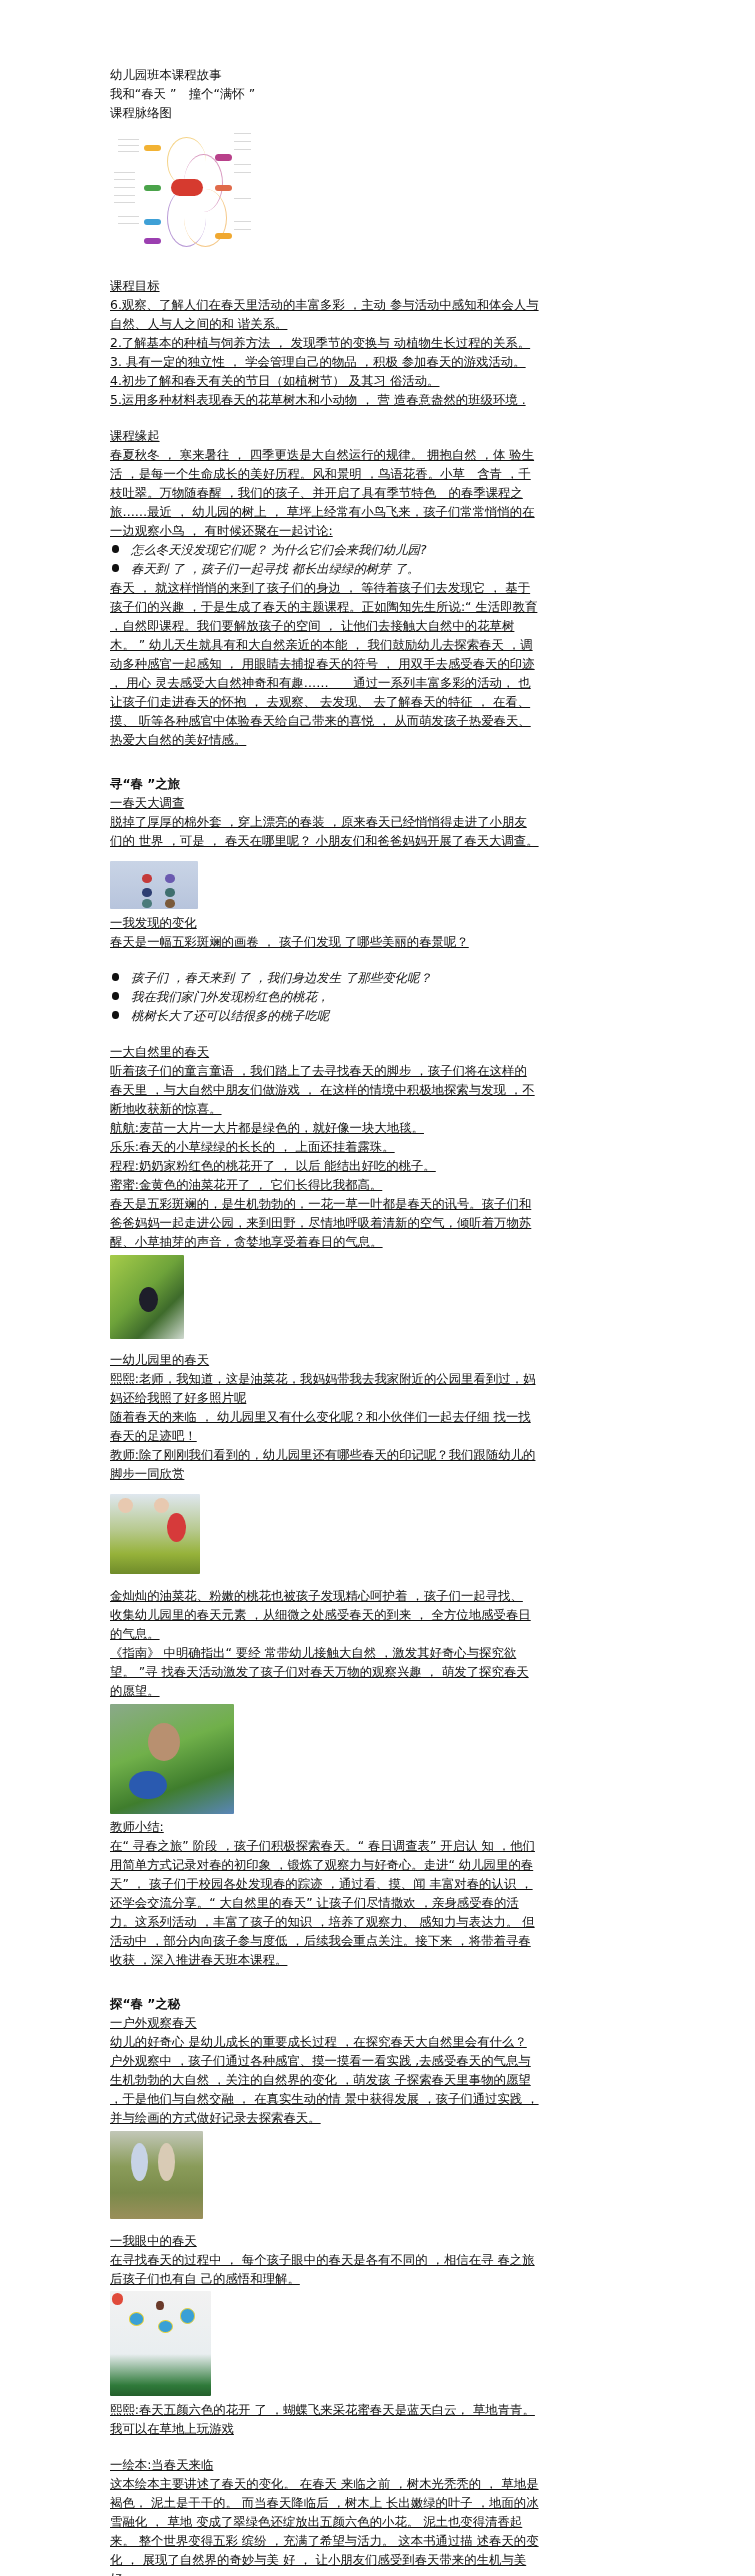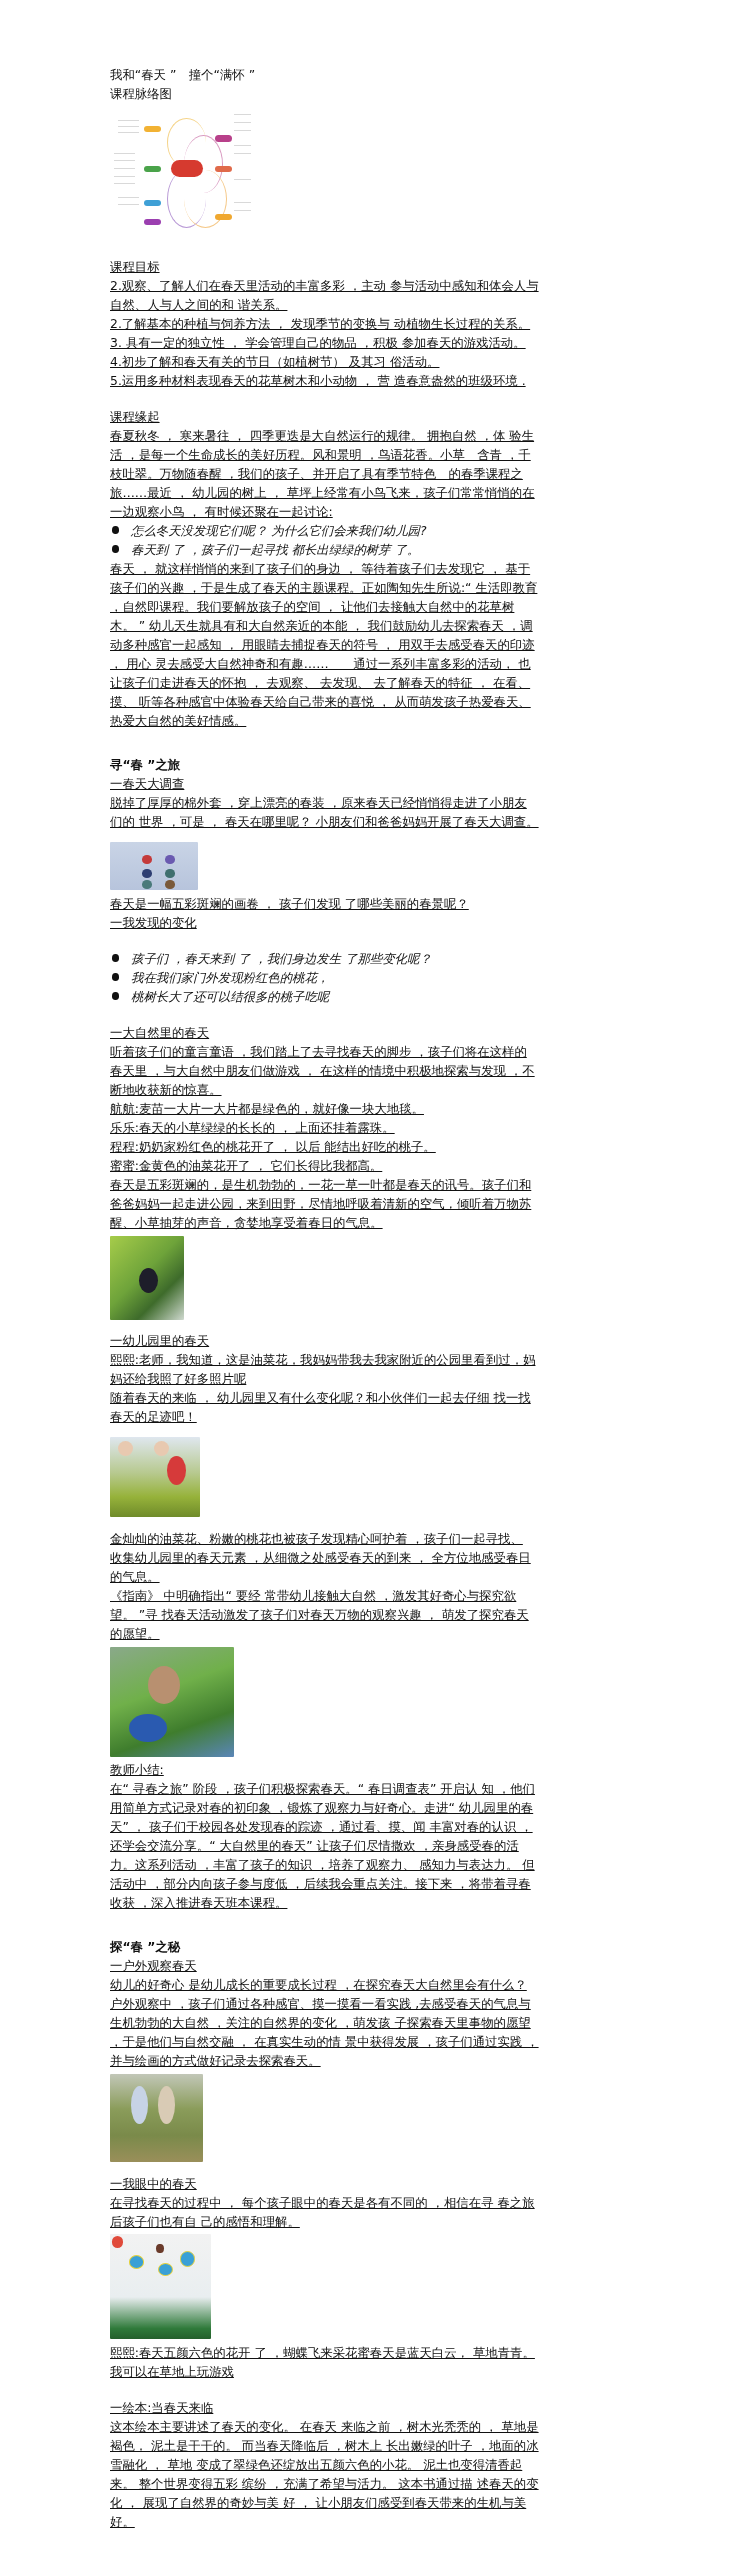--- a/index.html
+++ b/index.html
@@ -37,20 +37,21 @@
   .photo-kids2 { width: 124px; height: 110px; background: linear-gradient(160deg,#8aa98a 0%,#70b04a 40%,#3f7d2d 70%,#5a86b8 100%); }
   .photo-outdoor { width: 93px; height: 88px; background: linear-gradient(180deg,#c2c7b8 0%,#8a9c5a 40%,#7a8a4a 70%,#9a8f5a 100%); }
   .photo-drawing { width: 101px; height: 105px; background: linear-gradient(180deg,#f2f2f2 0%,#e9eef0 60%,#2f7a3a 90%,#245f2c 100%); }
   .blob { position: absolute; border-radius: 50%; }
 </style>
 </head>
 <body>
 
 <div class="page">
 
+  <p class="title">幼儿园班本课程故事</p>
   <p class="title">我和“春天 ”　撞个“满怀 ”</p>
   <p class="title">课程脉络图</p>
 
   <div class="img mindmap">
     <div class="mm-curve" style="left:57px;top:11.4px;width:38px;height:48px;border-color:#f5d48a;border-right:none;border-bottom:none;"></div>
     <div class="mm-curve" style="left:74px;top:28.6px;width:38px;height:57px;border-color:#d99ac0;border-left:none;border-bottom:none;"></div>
     <div class="mm-curve" style="left:57px;top:63px;width:38px;height:57px;border-color:#b99ad6;border-right:none;border-top:none;"></div>
     <div class="mm-curve" style="left:74px;top:63px;width:42px;height:57px;border-color:#f5c98a;border-left:none;border-top:none;"></div>
     <div class="mm-center"></div>
     <div class="mm-node" style="left:34px;top:19px;background:#f2b233;"></div>
@@ -76,21 +77,21 @@
     <div class="mm-leaf" style="left:124px;top:38px;width:17px;"></div>
     <div class="mm-leaf" style="left:124px;top:46px;width:17px;"></div>
     <div class="mm-leaf" style="left:124px;top:72px;width:17px;"></div>
     <div class="mm-leaf" style="left:124px;top:95px;width:17px;"></div>
     <div class="mm-leaf" style="left:124px;top:103px;width:17px;"></div>
   </div>
 
   <div class="gap-m"></div>
 
   <p class="line">课程目标</p>
-  <p class="line">2.观察、了解人们在春天里活动的丰富多彩 ，主动 参与活动中感知和体会人与自然、人与人之间的和 谐关系。</p>
+  <p class="line">6.观察、了解人们在春天里活动的丰富多彩 ，主动 参与活动中感知和体会人与自然、人与人之间的和 谐关系。</p>
   <p class="line">2.了解基本的种植与饲养方法 ， 发现季节的变换与 动植物生长过程的关系。</p>
   <p class="line">3. 具有一定的独立性 ， 学会管理自己的物品 ，积极 参加春天的游戏活动。</p>
   <p class="line">4.初步了解和春天有关的节日（如植树节） 及其习 俗活动。</p>
   <p class="line">5.运用多种材料表现春天的花草树木和小动物 ， 营 造春意盎然的班级环境 .</p>
 
   <div class="gap-m"></div>
 
   <p class="line">课程缘起</p>
   <p class="line">春夏秋冬 ， 寒来暑往 ， 四季更迭是大自然运行的规律。 拥抱自然 ，体 验生活 ，是每一个生命成长的美好历程。风和景明 ，鸟语花香。小草　含青 ，千枝吐翠。万物随春醒 ，我们的孩子、并开启了具有季节特色　的春季课程之旅……最近 ， 幼儿园的树上 ， 草坪上经常有小鸟飞来，孩子们常常悄悄的在一边观察小鸟 ， 有时候还聚在一起讨论:</p>
   <ul class="bullets">
@@ -107,22 +108,22 @@
   <div class="gap-s"></div>
   <div class="img photo-survey">
     <div class="flower" style="left:32px;top:13.3px;background:#c43a3a;"></div>
     <div class="flower" style="left:55px;top:13.3px;background:#6a5ab0;"></div>
     <div class="flower" style="left:32px;top:27px;background:#2e3e72;"></div>
     <div class="flower" style="left:55px;top:27px;background:#3f6f6f;"></div>
     <div class="flower" style="left:32px;top:38px;background:#4a7a7a;"></div>
     <div class="flower" style="left:55px;top:38px;background:#7a5a3a;"></div>
   </div>
 
+  <p class="line">一我发现的变化</p>
   <p class="line">春天是一幅五彩斑斓的画卷 ， 孩子们发现 了哪些美丽的春景呢？</p>
-  <p class="line">一我发现的变化</p>
   <div class="gap-m"></div>
   <ul class="bullets">
     <li><span class="dot"></span><span>孩子们 ，春天来到 了 ，我们身边发生 了那些变化呢？</span></li>
     <li><span class="dot"></span><span>我在我们家门外发现粉红色的桃花，</span></li>
     <li><span class="dot"></span><span>桃树长大了还可以结很多的桃子吃呢</span></li>
   </ul>
   <div class="gap-m"></div>
 
   <p class="line">一大自然里的春天</p>
   <p class="line">听着孩子们的童言童语 ，我们踏上了去寻找春天的脚步 ，孩子们将在这样的春天里 ，与大自然中朋友们做游戏 ， 在这样的情境中积极地探索与发现 ，不断地收获新的惊喜。</p>
@@ -132,20 +133,21 @@
   <p class="line">蜜蜜:金黄色的油菜花开了 ， 它们长得比我都高。</p>
   <p class="line">春天是五彩斑斓的，是生机勃勃的，一花一草一叶都是春天的讯号。孩子们和爸爸妈妈一起走进公园，来到田野，尽情地呼吸着清新的空气，倾听着万物苏醒、小草抽芽的声音，贪婪地享受着春日的气息。</p>
   <div class="img photo-park">
     <div class="blob" style="left:28.6px;top:32px;width:19px;height:25px;background:#1e1e2a;"></div>
   </div>
   <div class="gap-s"></div>
 
   <p class="line">一幼儿园里的春天</p>
   <p class="line">熙熙:老师，我知道，这是油菜花，我妈妈带我去我家附近的公园里看到过，妈妈还给我照了好多照片呢</p>
   <p class="line">随着春天的来临 ， 幼儿园里又有什么变化呢？和小伙伴们一起去仔细 找一找春天的足迹吧！</p>
+  <p class="line">教师:除了刚刚我们看到的，幼儿园里还有哪些春天的印记呢？我们跟随幼儿的脚步一同欣赏</p>
   <div class="gap-s"></div>
   <div class="img photo-garden">
     <div class="blob" style="left:7.6px;top:3.8px;width:15.2px;height:15.2px;background:#e8c9b0;"></div>
     <div class="blob" style="left:44px;top:3.8px;width:15.2px;height:15.2px;background:#e8c9b0;"></div>
     <div class="blob" style="left:57px;top:19px;width:19px;height:28.6px;background:#d63a3a;"></div>
   </div>
   <div class="gap-s"></div>
   <p class="line">金灿灿的油菜花、粉嫩的桃花也被孩子发现精心呵护着 ，孩子们一起寻找、 收集幼儿园里的春天元素 ，从细微之处感受春天的到来 ， 全方位地感受春日的气息。</p>
   <p class="line">《指南》 中明确指出“ 要经 常带幼儿接触大自然 ，激发其好奇心与探究欲望。 ”寻 找春天活动激发了孩子们对春天万物的观察兴趣 ， 萌发了探究春天的愿望。</p>
   <div class="img photo-kids2">

